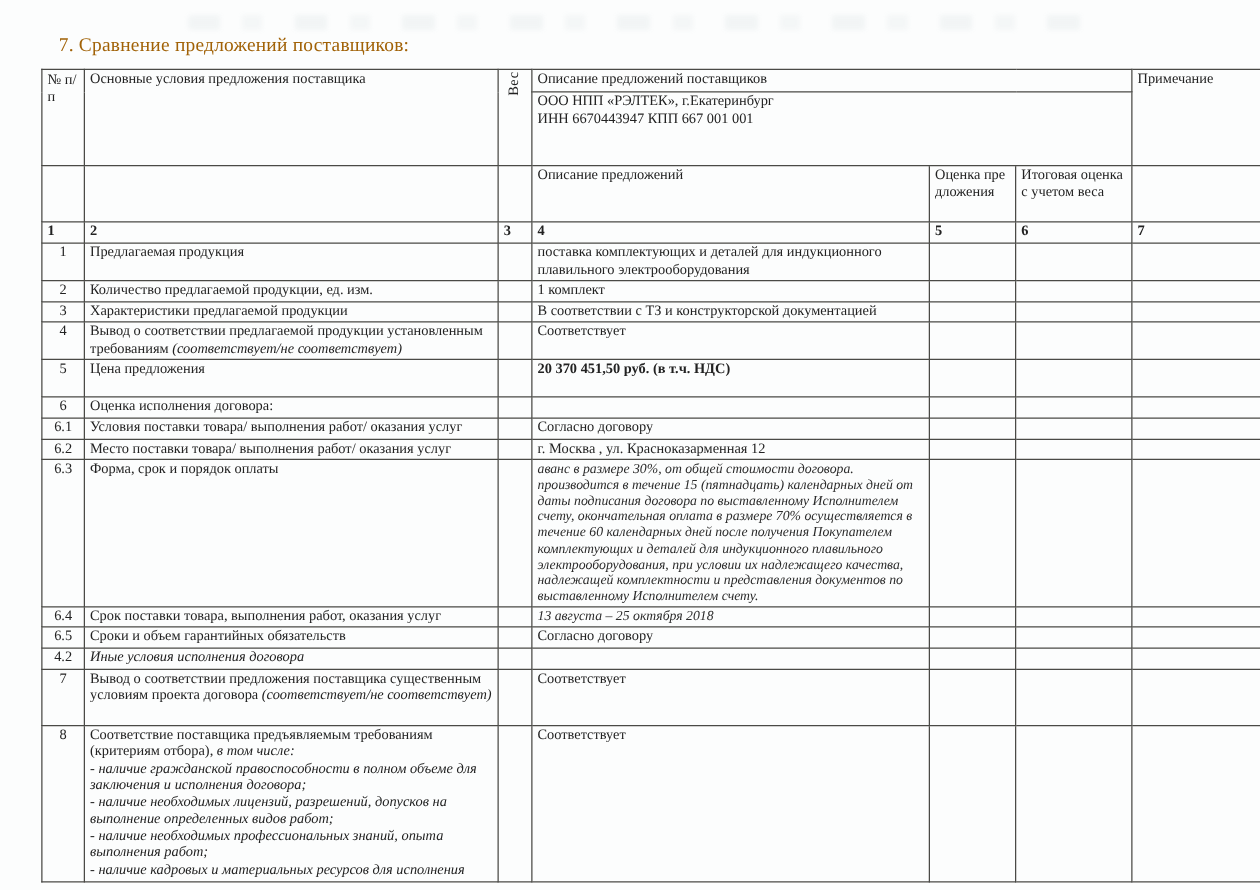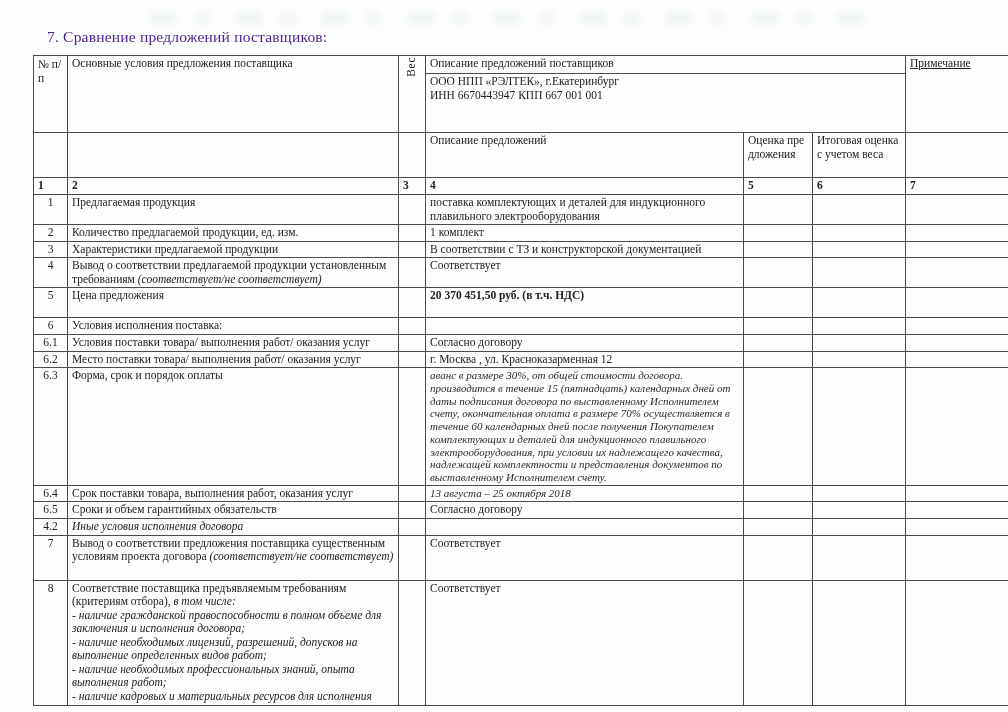--- a/index.html
+++ b/index.html
@@ -11,42 +11,42 @@
   }
   .bleed{
     position:absolute;top:12px;left:150px;width:720px;height:12px;
     background:repeating-linear-gradient(90deg,
       rgba(150,170,175,.28) 0 26px, rgba(150,170,175,0) 26px 44px,
       rgba(150,170,175,.22) 44px 60px, rgba(150,170,175,0) 60px 86px);
     filter:blur(2px);opacity:.35;border-radius:4px;
   }
   .title{
     position:absolute;left:47px;top:28px;margin:0;
-    font-size:15.5px;font-weight:normal;color:#4c1d95;letter-spacing:.2px;
+    font-size:15.5px;font-weight:normal;color:#a16207;letter-spacing:.2px;
   }
   table.cmp{
     position:absolute;left:33px;top:55px;width:975px;
     border-collapse:collapse;table-layout:fixed;
     font-size:11.5px;line-height:1.18;color:#222;
   }
   table.cmp td{
     border:1px solid #4a4a46;
     vertical-align:top;
     padding:1px 4px;
     overflow:hidden;
   }
   
   thead td{text-align:left;}
   .h-strip td{height:15px;padding:0 4px;}
   .h-supplier td{height:56px;vertical-align:middle;}
   .h-sub td{height:42px;}
   .h-nums td{height:14px;font-weight:bold;}
   .numhead{vertical-align:middle;line-height:1.25;}
   .mainhead{vertical-align:middle;}
-  .notehead{vertical-align:middle;text-decoration:underline;}
+  .notehead{vertical-align:middle;}
   .weighthead{vertical-align:middle;text-align:center;padding:0;}
   .weighthead .vtxt{
     writing-mode:vertical-rl;transform:rotate(180deg);
     margin:0 auto;font-size:11.5px;letter-spacing:.5px;
   }
   .score-sub{word-break:break-all;}
   
   .cell-num{text-align:center;vertical-align:middle;padding:1px 1px;}
   .cell-label{text-align:left;}
   .cell-value{text-align:left;}
@@ -154,21 +154,21 @@
     <td class="cell-label"><span class="lbl-main">Цена предложения</span><span class="lbl-italic"></span></td>
     <td class="cell-weight"></td>
     <td class="cell-value val-bold">20 370 451,50 руб. (в т.ч. НДС)</td>
     <td class="cell-score"></td>
     <td class="cell-total"></td>
     <td class="cell-note"></td>
   </tr>
 
   <tr>
     <td class="cell-num">6</td>
-    <td class="cell-label"><span class="lbl-main">Условия исполнения поставка:</span><span class="lbl-italic"></span></td>
+    <td class="cell-label"><span class="lbl-main">Оценка исполнения договора:</span><span class="lbl-italic"></span></td>
     <td class="cell-weight"></td>
     <td class="cell-value"></td>
     <td class="cell-score"></td>
     <td class="cell-total"></td>
     <td class="cell-note"></td>
   </tr>
 
   <tr>
     <td class="cell-num">6.1</td>
     <td class="cell-label"><span class="lbl-main">Условия поставки товара/ выполнения работ/ оказания услуг</span><span class="lbl-italic"></span></td>

